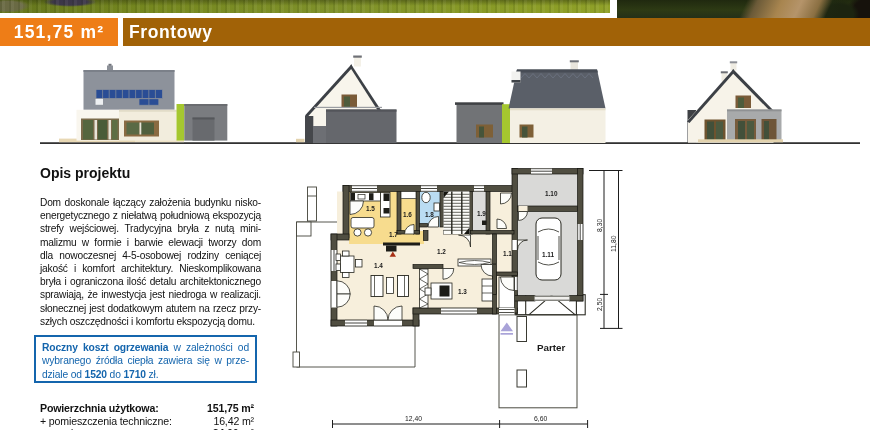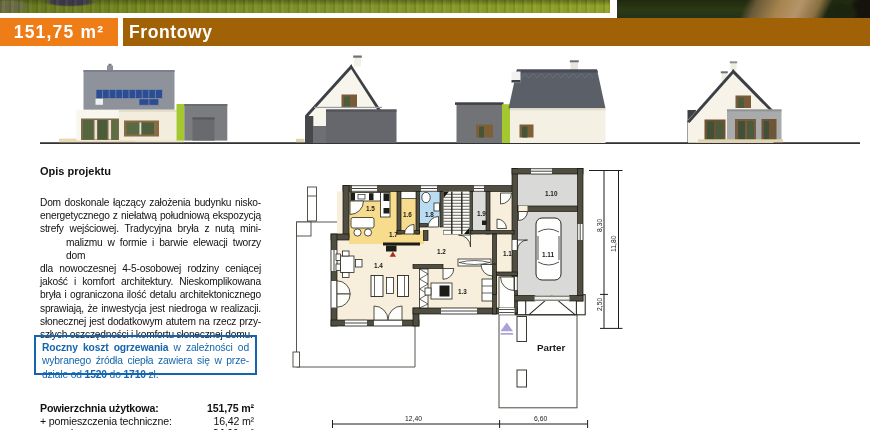--- a/index.html
+++ b/index.html
@@ -173,37 +173,37 @@
   <rect x="764" y="121" width="5" height="19.5" fill="#42503a"></rect>
 
   <rect x="704.5" y="119.5" width="21" height="21" fill="#6e532f"></rect>
   <rect x="707" y="121.5" width="7" height="19" fill="#42503a"></rect>
   <rect x="716" y="121.5" width="7" height="19" fill="#4c5a40"></rect>
 
   <rect x="698" y="139.3" width="85" height="3" fill="#e3d3ae"></rect>
   </g>
 </svg>
 
-<div class="abs" style="left:40px;top:165px;font-size:11px;font-weight:bold;color:#111;">Opis projektu</div>
+<div class="abs" style="left:40px;top:165px;font-size:14px;font-weight:bold;color:#111;">Opis projektu</div>
 
 <div class="abs" id="para" style="left:40px;top:196px;width:221px;font-size:10.2px;color:#111;
   letter-spacing:-0.2px; line-height:13.2px;">
 <div style="text-align:justify;text-align-last:justify;">Dom doskonale łączący założenia budynku nisko-</div>
 <div style="text-align:justify;text-align-last:justify;">energetycznego z niełatwą południową ekspozycją</div>
 <div style="text-align:justify;text-align-last:justify;">strefy wejściowej. Tradycyjna bryła z nutą mini-</div>
-<div style="text-align:justify;text-align-last:justify;margin-left:26px;">malizmu w formie i barwie elewacji tworzy dom</div>
+<div style="text-align:justify;text-align-last:justify;">malizmu w formie i barwie elewacji tworzy dom</div>
 <div style="text-align:justify;text-align-last:justify;">dla nowoczesnej 4-5-osobowej rodziny ceniącej</div>
 <div style="text-align:justify;text-align-last:justify;">jakość i komfort architektury. Nieskomplikowana</div>
 <div style="text-align:justify;text-align-last:justify;">bryła i ograniczona ilość detalu architektonicznego</div>
 <div style="text-align:justify;text-align-last:justify;">sprawiają, że inwestycja jest niedroga w realizacji.</div>
 <div style="text-align:justify;text-align-last:justify;">słonecznej jest dodatkowym atutem na rzecz przy-</div>
-<div style="text-align:justify;">szłych oszczędności i komfortu słonecznej domu.</div>
+<div style="text-align:justify;">szłych oszczędności i komfortu ekspozycją domu.</div>
 </div>
 
-<div class="abs" style="left:34px;top:335px;width:223px;height:40px;border:2px solid #1465ad;
+<div class="abs" style="left:34px;top:335px;width:223px;height:48px;border:2px solid #1465ad;
   color:#1465ad;font-size:10.3px;letter-spacing:-0.15px;line-height:13.4px;padding:4px 6px 0 6px;">
 <div style="text-align:justify;text-align-last:justify;"><b>Roczny koszt ogrzewania</b> w zależności od</div>
 <div style="text-align:justify;text-align-last:justify;">wybranego źródła ciepła zawiera się w prze-</div>
 <div>dziale od <b>1520</b> do <b>1710</b> zł.</div>
 </div>
 
 <div class="abs" style="left:40px;top:402px;width:214px;font-size:10.6px;color:#111;letter-spacing:-0.15px;line-height:12.6px;">
 <div><b>Powierzchnia użytkowa:</b><span style="float:right;"><b>151,75 m²</b></span></div>
 <div>+ pomieszczenia techniczne:<span style="float:right;">16,42 m²</span></div>
 <div>+ garaż:<span style="float:right;"><b>24,00 m²</b></span></div>

